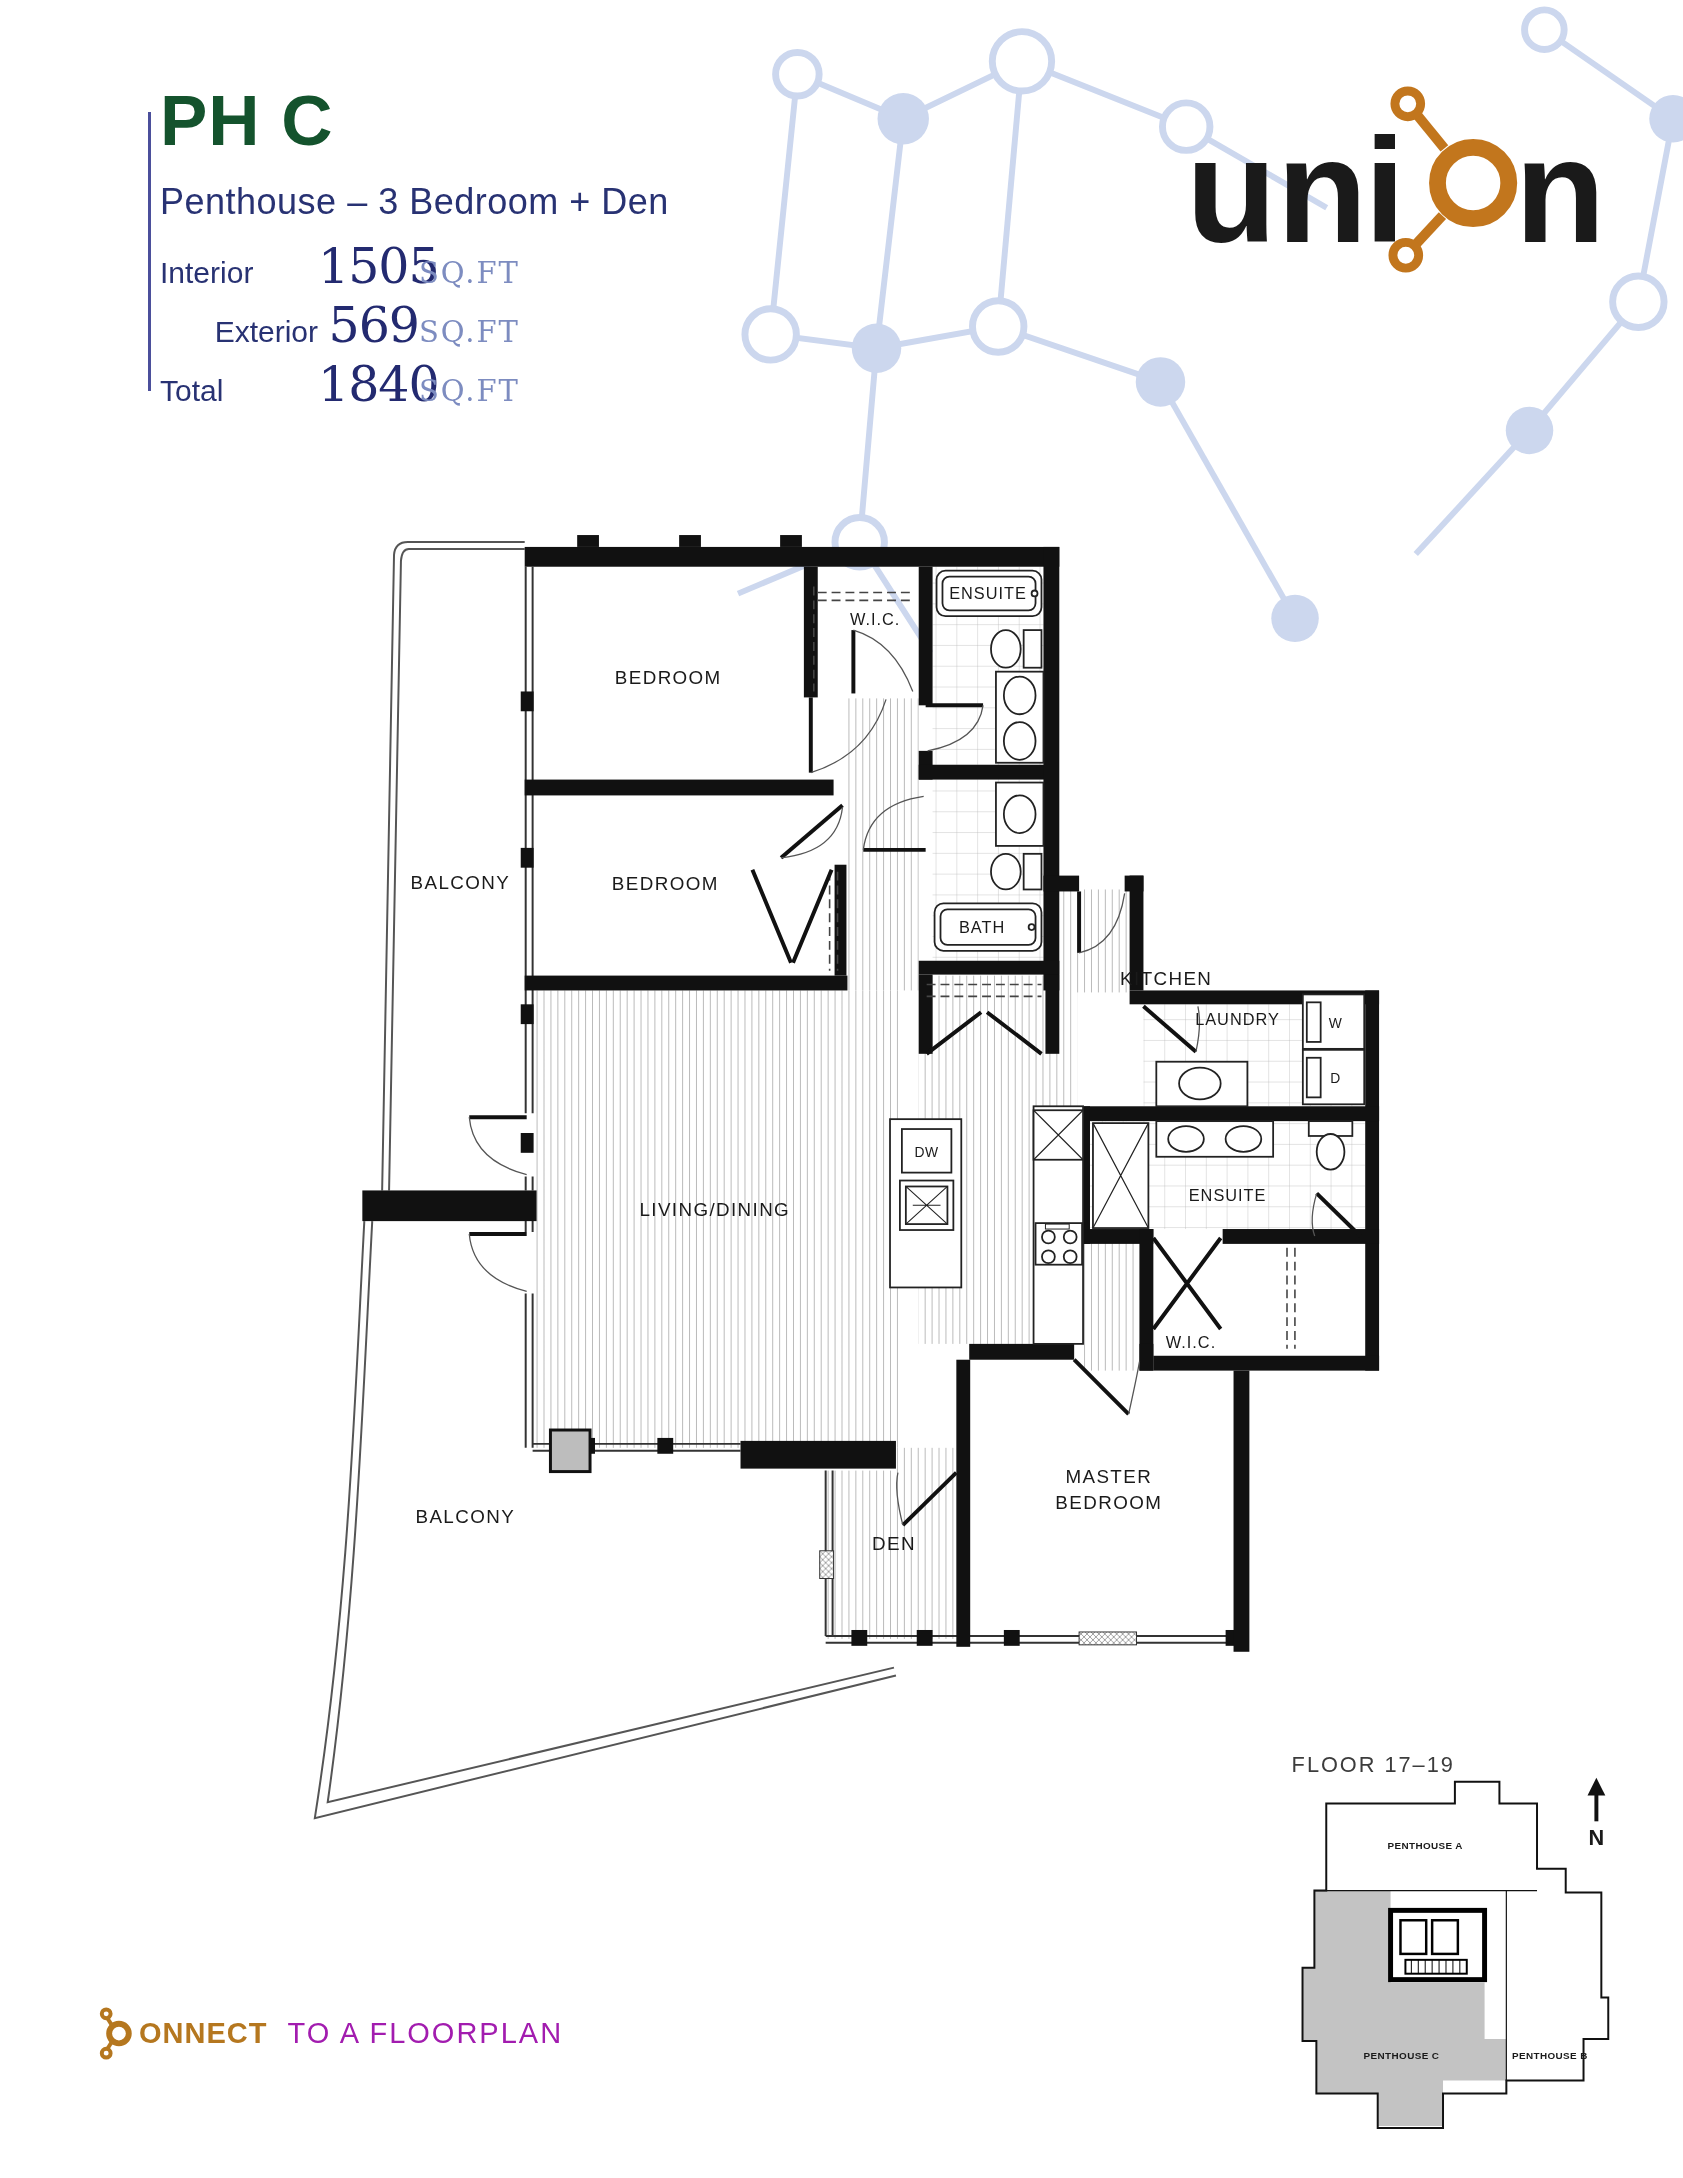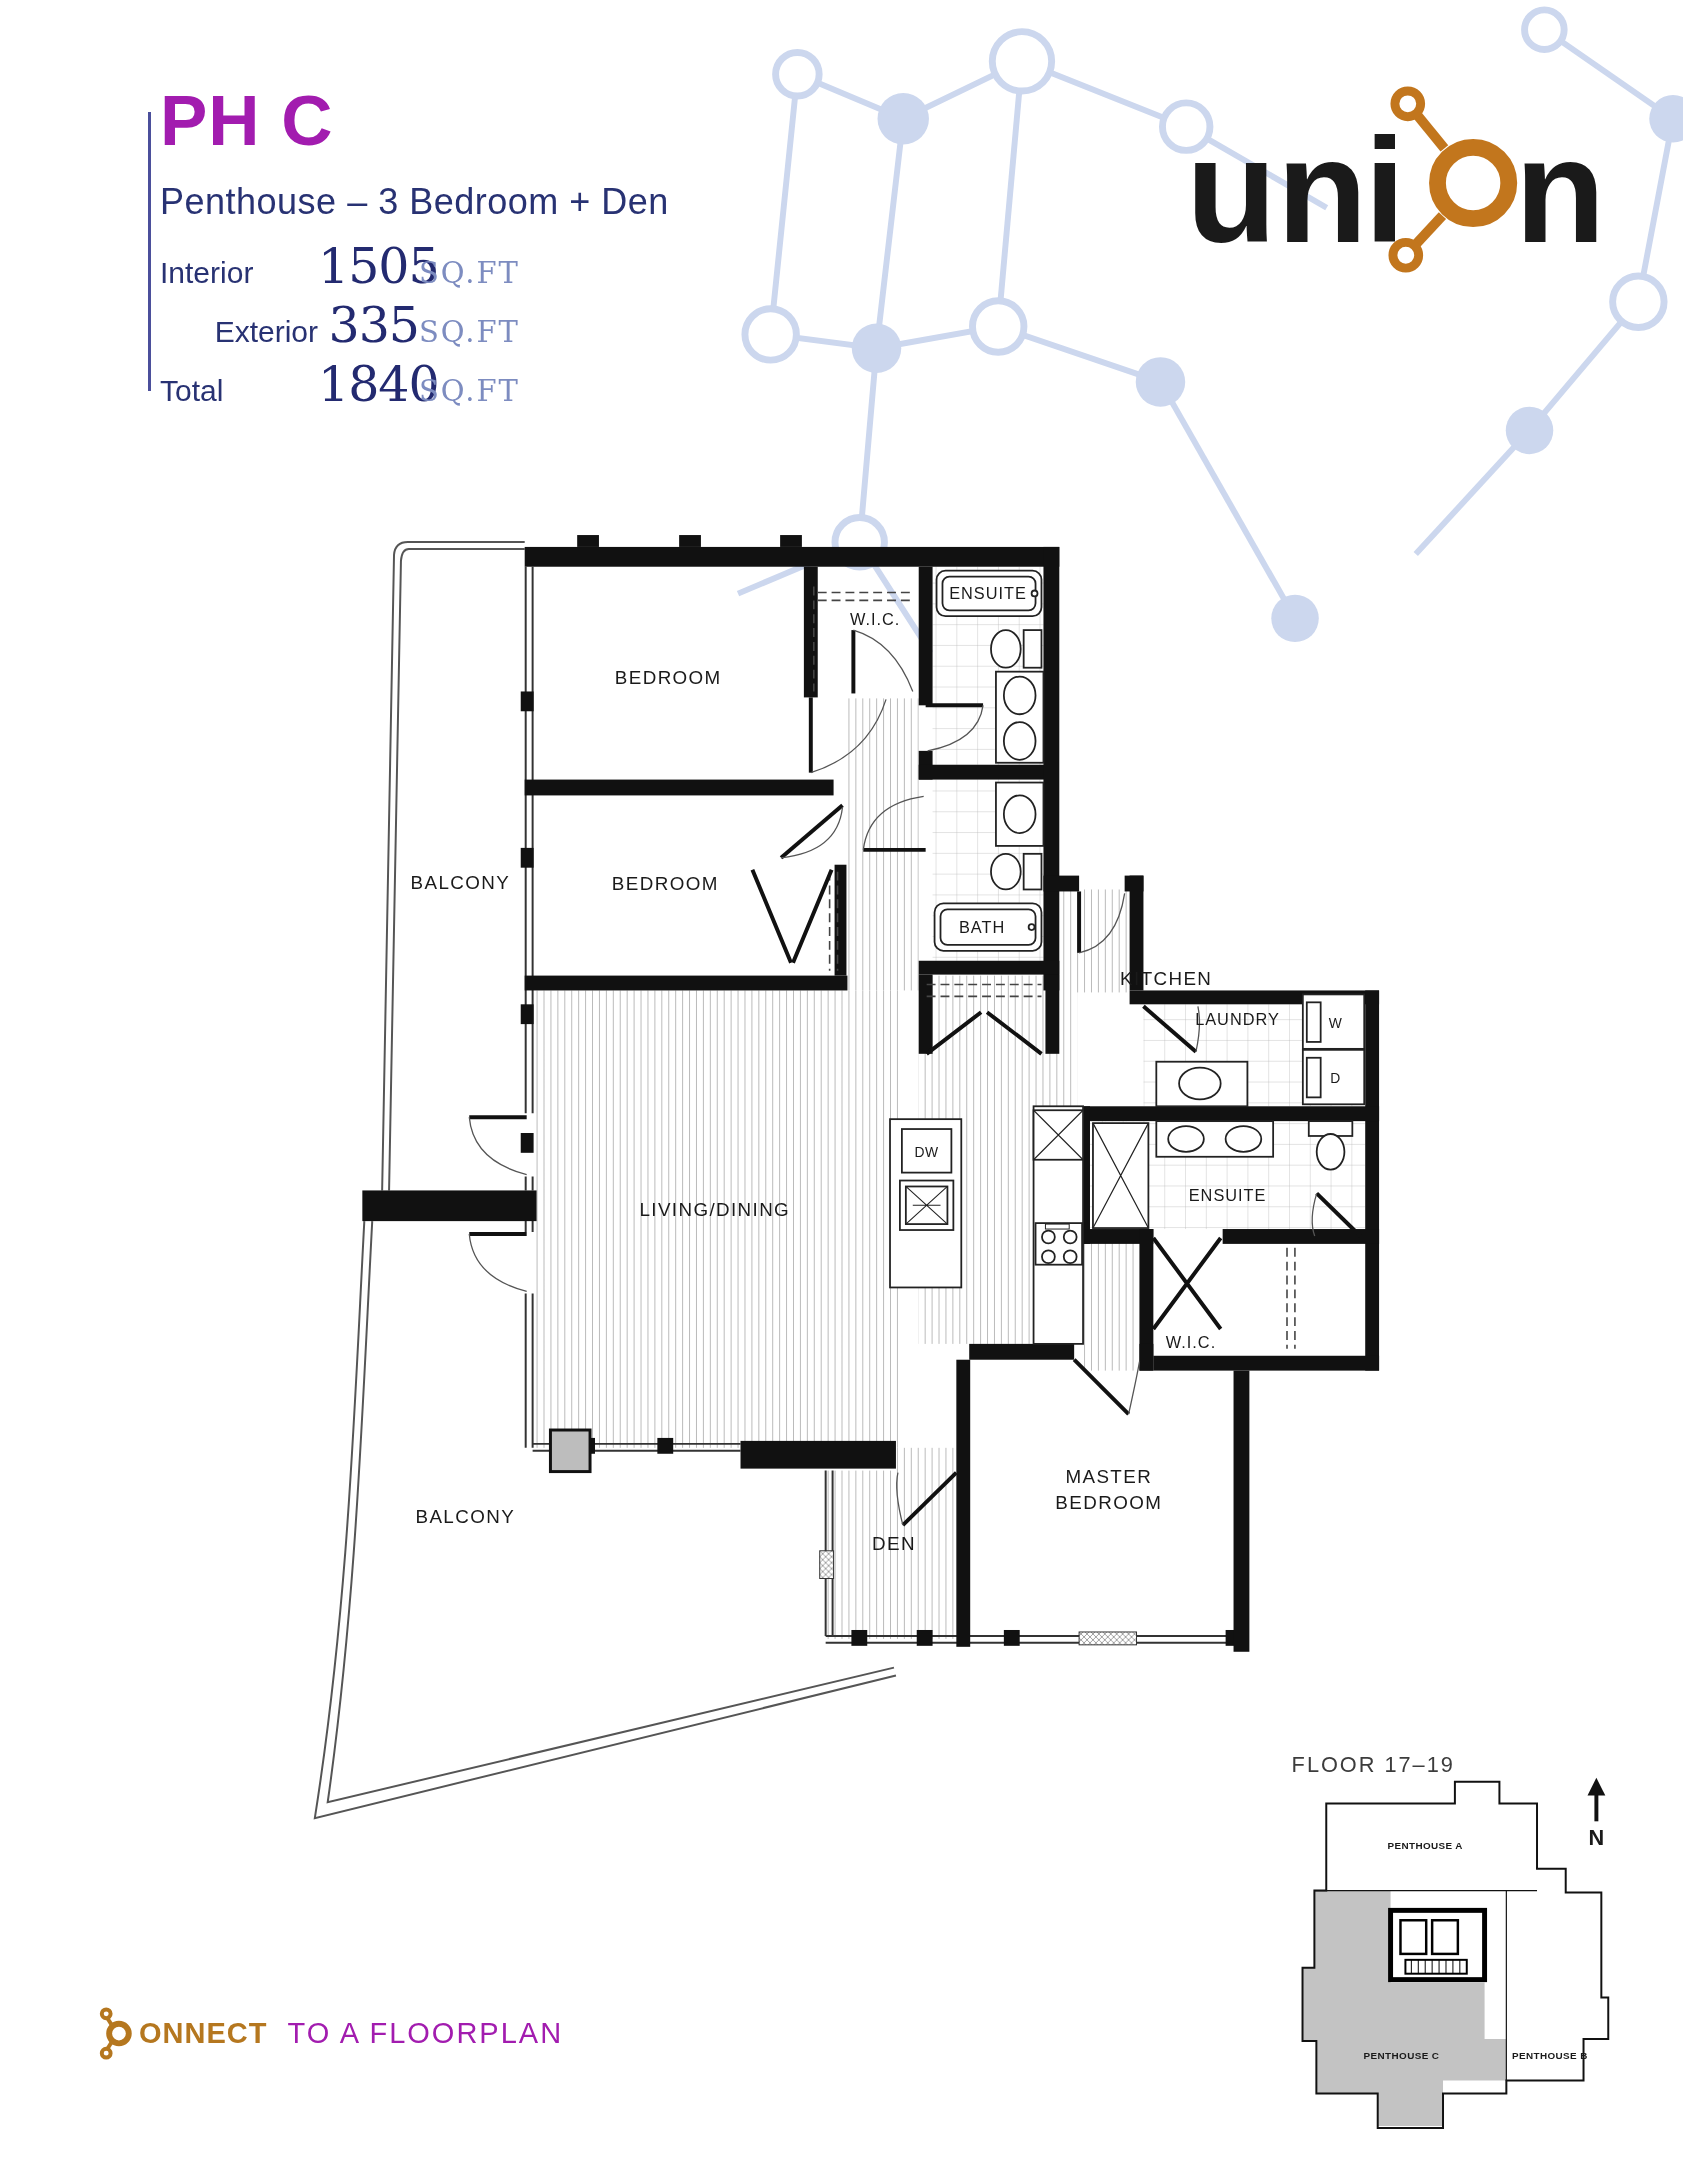--- a/index.html
+++ b/index.html
@@ -4,21 +4,21 @@
 <style>
   html,body{margin:0;padding:0;}
   body{
     width:1683px;height:2178px;position:relative;background:#ffffff;
     font-family:"Liberation Sans",sans-serif;overflow:hidden;
     -webkit-font-smoothing:antialiased;
   }
   .abs{position:absolute;}
   
   #brand-rule{left:148px;top:112px;width:3px;height:279px;background:#4b4f9b;}
-  #plan-code{left:160px;top:85px;font-size:71px;font-weight:bold;color:#a21caf;letter-spacing:1px;line-height:1;}
+  #plan-code{left:160px;top:85px;font-size:71px;font-weight:bold;color:#14532d;letter-spacing:1px;line-height:1;}
   #plan-desc{left:160px;top:184px;font-size:36px;font-weight:normal;color:#283273;letter-spacing:0.5px;line-height:1;}
   .area-row{left:160px;height:57px;display:flex;align-items:baseline;}
   .area-row .lbl{width:158px;font-size:30px;color:#283273;}
   .area-row .val{width:101px;font-family:"DejaVu Serif",serif;font-size:49px;color:#232a70;letter-spacing:-1px;}
   .area-row .unit{font-family:"DejaVu Serif",serif;font-size:29px;color:#7d8cc0;letter-spacing:2px;}
   
   svg text{font-family:"Liberation Sans",sans-serif;fill:#1a1a1a;}
   .room{font-size:19px;letter-spacing:1.4px;}
   .rsm{font-size:16.5px;letter-spacing:1px;}
   .rxs{font-size:14px;letter-spacing:.5px;}
@@ -69,21 +69,21 @@
 <div class="abs" id="plan-code">PH C</div>
 <div class="abs" id="plan-desc">Penthouse – 3 Bedroom + Den</div>
 
 <div class="abs area-row" style="top:238px;">
   <span class="lbl">Interior</span>
   <span class="val">1505</span>
   <span class="unit">SQ.FT</span>
 </div>
 <div class="abs area-row" style="top:297px;text-align:right;">
   <span class="lbl">Exterior</span>
-  <span class="val">335</span>
+  <span class="val">569</span>
   <span class="unit">SQ.FT</span>
 </div>
 <div class="abs area-row" style="top:356px;">
   <span class="lbl">Total</span>
   <span class="val">1840</span>
   <span class="unit">SQ.FT</span>
 </div>
 
 <svg class="abs" style="left:1168px;top:84px;" width="436" height="198" viewBox="0 0 440 200">
   <g font-family="Liberation Sans,sans-serif" font-weight="bold" font-size="150" fill="#1b1e6e">

